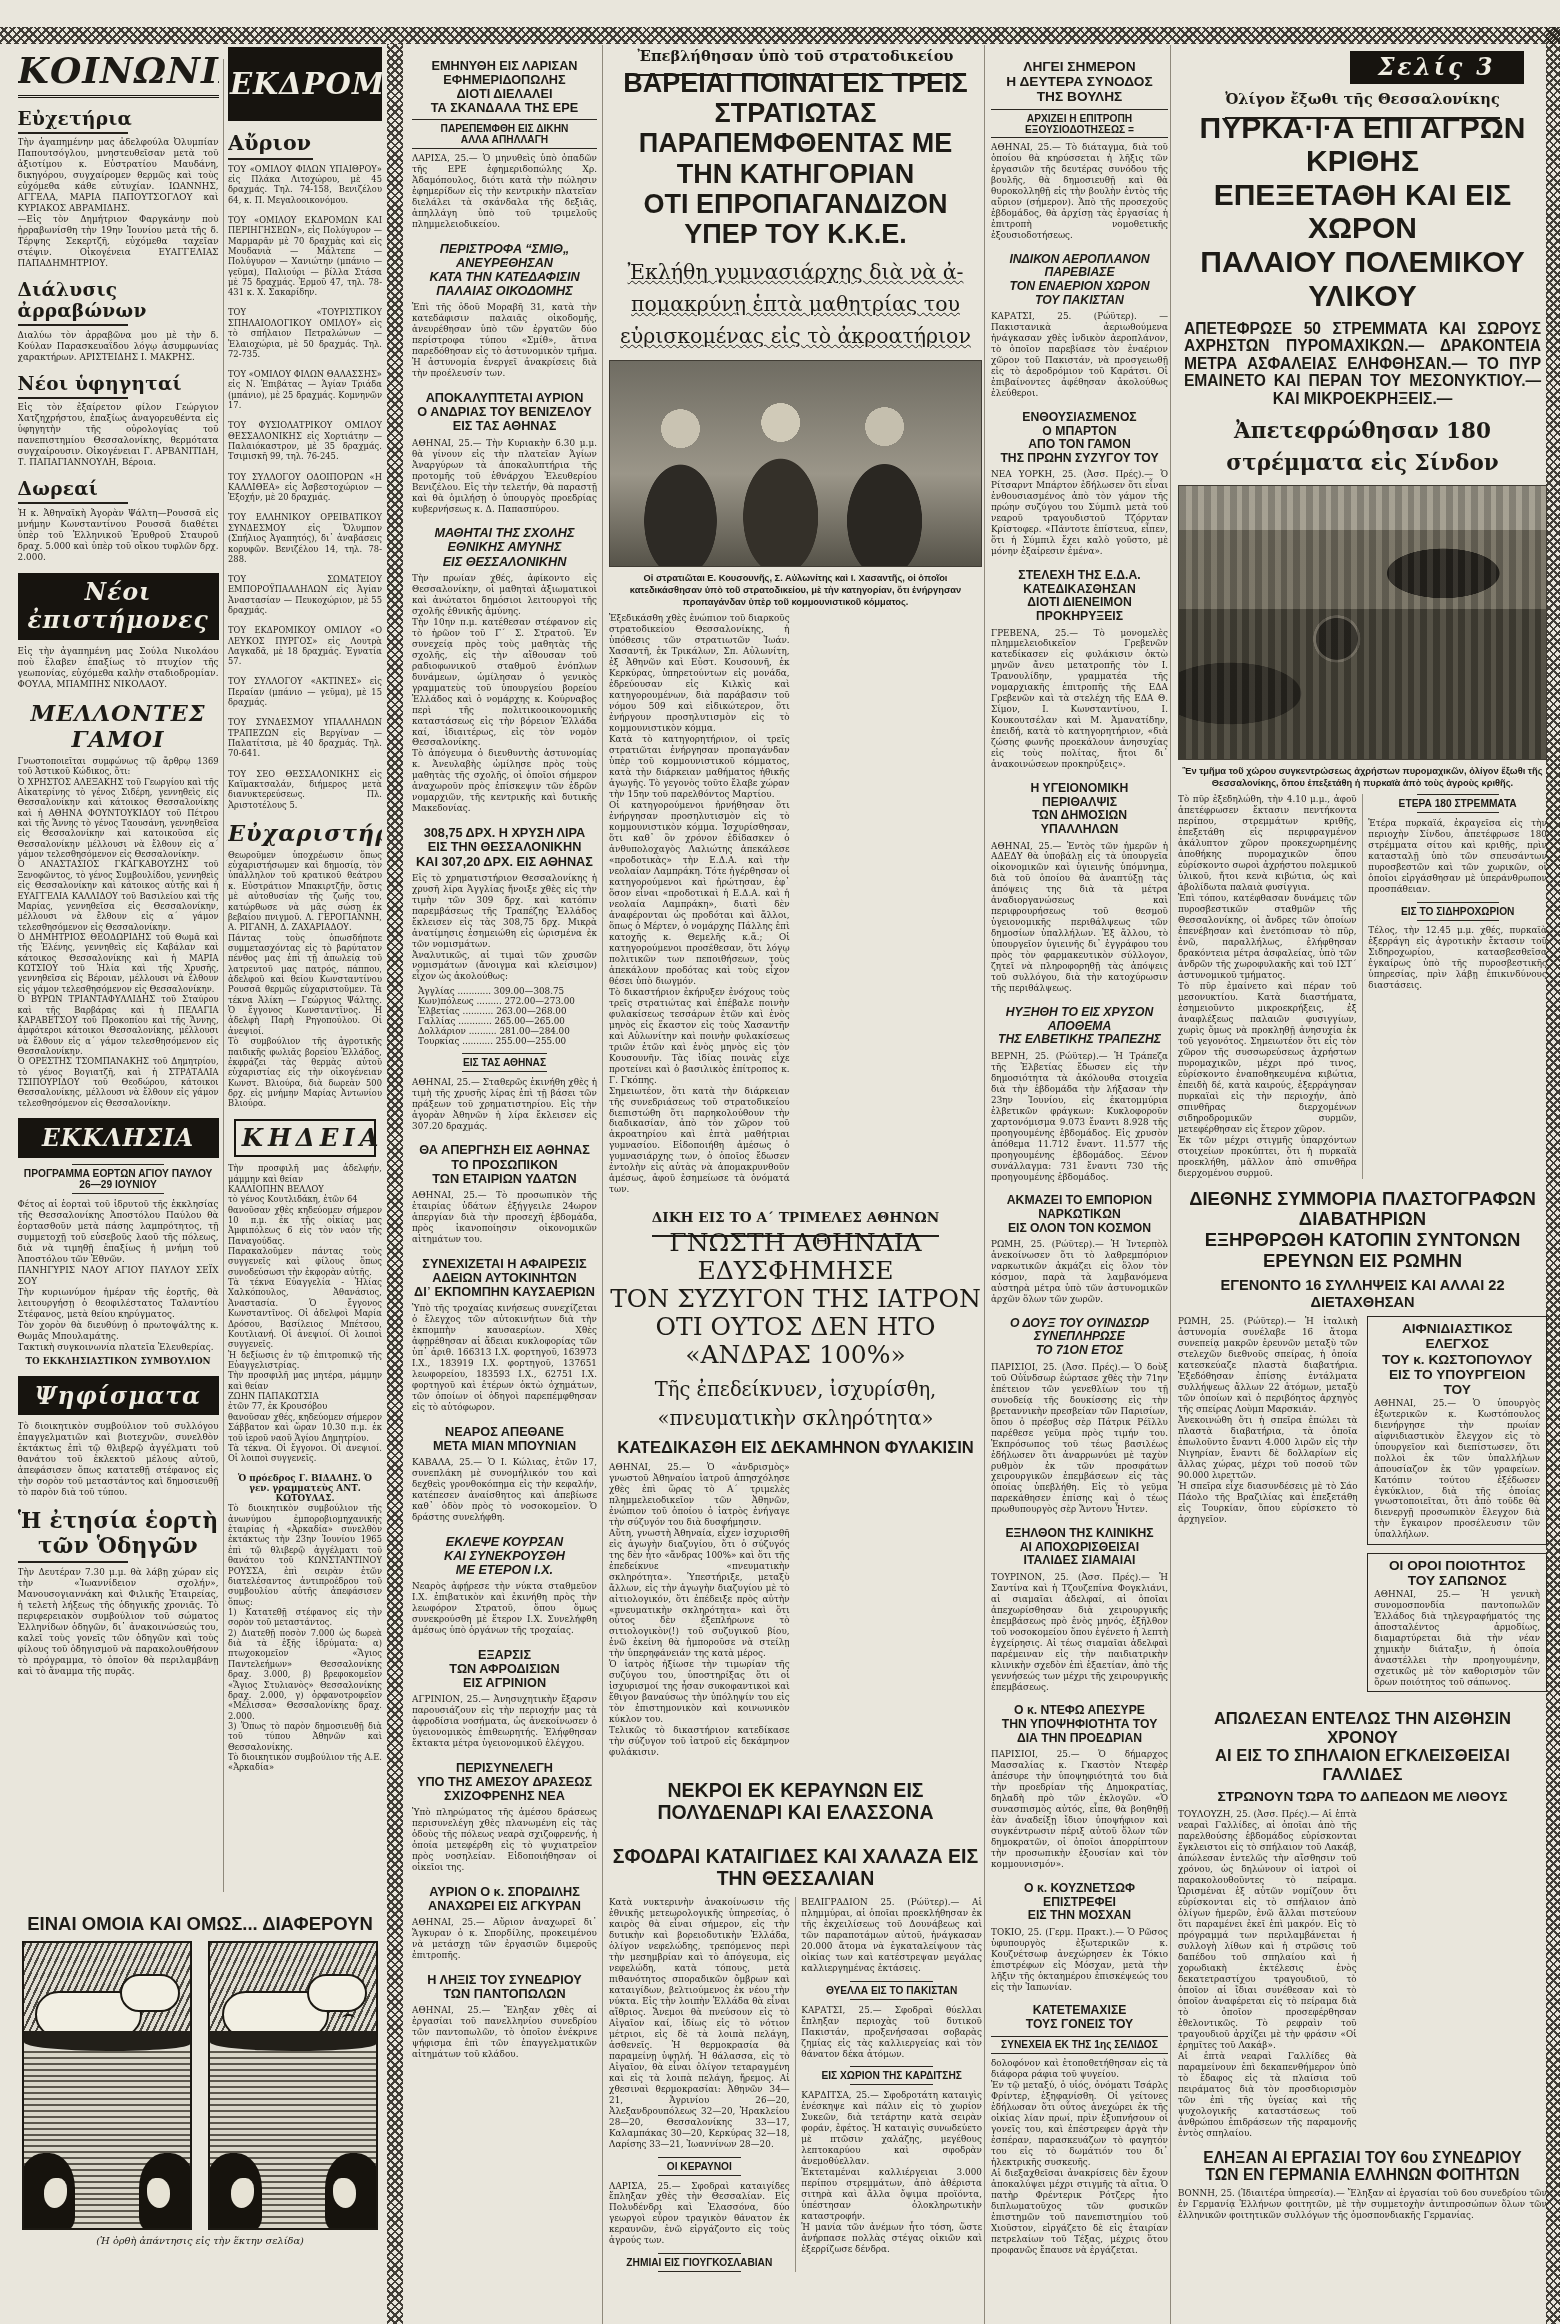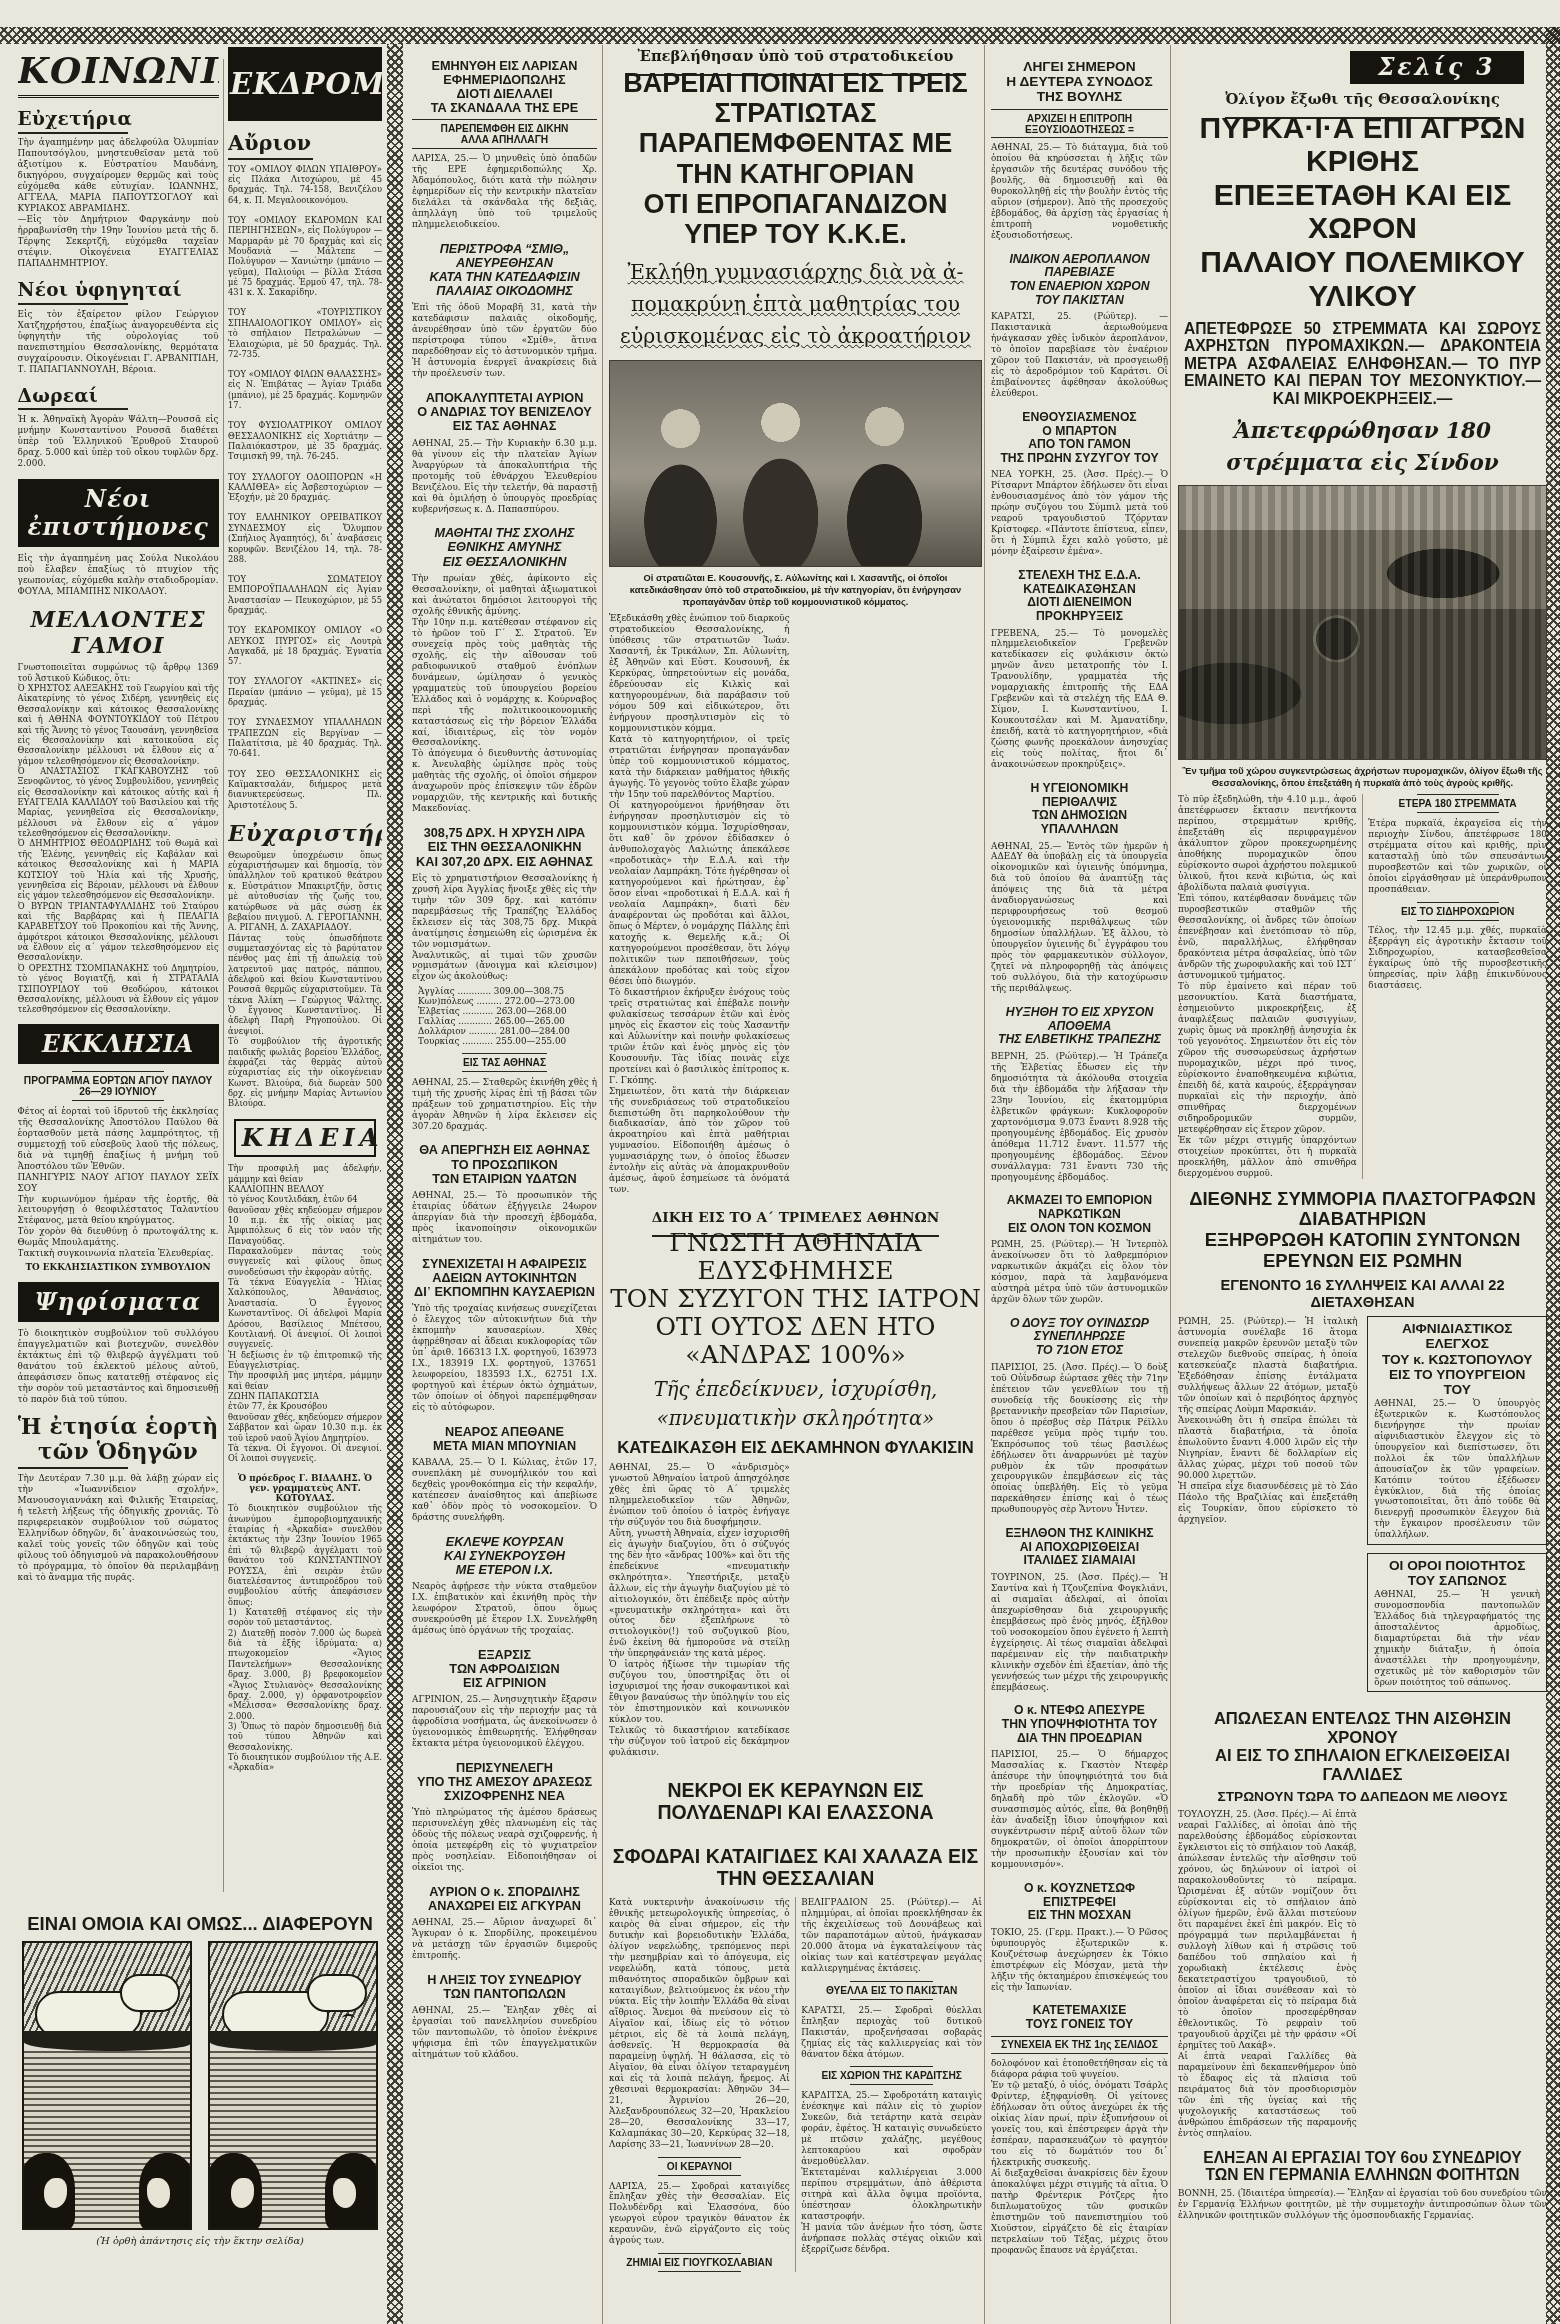--- a/index.html
+++ b/index.html
@@ -76,21 +76,21 @@
      border:1px solid #17140f}
   .ekd-t{flex:1;display:flex;align-items:center;justify-content:center;font-size:29px;letter-spacing:1px}
   .selis{width:174px;height:33px;margin:3.9px 23.4px 5.9px auto;font-size:23.4px;letter-spacing:2.9px;
          display:flex;align-items:center;justify-content:center;font-family:"DejaVu Serif",serif}
   .hl3{font-size:12.7px;margin:11.7px 0 3.9px}
   .hl6{font-size:12.2px;margin:11.7px 0 3.9px}
   .sub3{font-family:"Liberation Sans",sans-serif;font-weight:700;font-size:10.2px;text-align:center;
         margin:2.9px 0 3.9px;white-space:pre-line;border-top:1px solid #2a2721;border-bottom:1px solid #2a2721;padding:2.9px 0}
   .deck{font-size:20.5px;text-align:center;line-height:1.55;white-space:pre-line;margin:7.8px 0;
         text-decoration:underline wavy 1px}
-  .deck-i{font-size:19.5px;font-style:italic;text-align:center;line-height:1.5;white-space:pre-line;margin:5.9px 0}
+  .deck-i{font-size:19.5px;text-align:center;line-height:1.5;white-space:pre-line;margin:5.9px 0}
   .rate{font-size:8.8px;display:block;text-align:left;white-space:pre}
   .itbox{border:1px solid #2a2721;padding:3.9px 5.9px;margin-bottom:7.8px}
   .itbox .hl{font-size:13.7px}
   .answer{font-size:9.8px;text-align:center;margin-top:5.9px;font-style:italic}
 </style>
 </head>
 <body>
 
 <div class="chain" style="left:0;top:27px;width:1560px;height:16.6px"></div>
 <div class="chain" style="left:1546px;top:27px;width:14.6px;height:2298px"></div>
@@ -99,20 +99,24 @@
 <div class="vrule" style="left:602px;top:45px;height:2280px"></div>
 <div class="vrule" style="left:984px;top:45px;height:2280px"></div>
 <div class="vrule" style="left:1170px;top:45px;height:2280px"></div>
 
 <div class="zone" style="left:17.6px;top:47px;width:201px;height:1853px">
   <div class="brand">ΚΟΙΝΩΝΙΚΑ</div>
   <div class="sec">
     <div class="shead">Εὐχετήρια</div>
     <div class="bd">Τὴν ἀγαπημένην μας ἀδελφούλα Ὀλυμπίαν Παπουτσόγλου, μνηστευθεῖσαν μετὰ τοῦ ἀξιοτίμου κ. Εὐστρατίου Μαυδάνη, δικηγόρου, συγχαίρομεν θερμῶς καὶ τοὺς εὐχόμεθα κάθε εὐτυχίαν. ΙΩΑΝΝΗΣ, ΑΓΓΕΛΑ, ΜΑΡΙΑ ΠΑΠΟΥΤΣΟΓΛΟΥ καὶ ΚΥΡΙΑΚΟΣ ΑΒΡΑΜΙΔΗΣ.
 —Εἰς τὸν Δημήτριον Φαργκάνην ποὺ ἠρραβωνίσθη τὴν 19ην Ἰουνίου μετὰ τῆς δ. Τέρψης Σεκερτζῆ, εὐχόμεθα ταχεῖαν στέψιν. Οἰκογένεια ΕΥΑΓΓΕΛΙΑΣ ΠΑΠΑΔΗΜΗΤΡΙΟΥ.</div>
+  </div>
+  <div class="sec">
+    <div class="shead">Διάλυσις ἀρραβώνων</div>
+    <div class="bd">Διαλύω τὸν ἀρραβῶνα μου μὲ τὴν δ. Κούλαν Παρασκευαΐδου λόγῳ ἀσυμφωνίας χαρακτήρων. ΑΡΙΣΤΕΙΔΗΣ Ι. ΜΑΚΡΗΣ.</div>
   </div>
   <div class="sec">
     <div class="shead">Νέοι ὑφηγηταί</div>
     <div class="bd">Εἰς τὸν ἐξαίρετον φίλον Γεώργιον Χατζηχρήστου, ἐπαξίως ἀναγορευθέντα εἰς ὑφηγητὴν τῆς οὐρολογίας τοῦ πανεπιστημίου Θεσσαλονίκης, θερμότατα συγχαίρουσιν. Οἰκογένειαι Γ. ΑΡΒΑΝΙΤΙΔΗ, Τ. ΠΑΠΑΓΙΑΝΝΟΥΛΗ, Βέροια.</div>
   </div>
   <div class="sec">
     <div class="shead">Δωρεαί</div>
     <div class="bd">Ἡ κ. Ἀθηναϊκὴ Ἀγορὰν Ψάλτη—Ρουσσᾶ εἰς μνήμην Κωνσταντίνου Ρουσσᾶ διαθέτει ὑπὲρ τοῦ Ἑλληνικοῦ Ἐρυθροῦ Σταυροῦ δραχ. 5.000 καὶ ὑπὲρ τοῦ οἴκου τυφλῶν δρχ. 2.000.</div>
   </div>
   <div class="sec">

